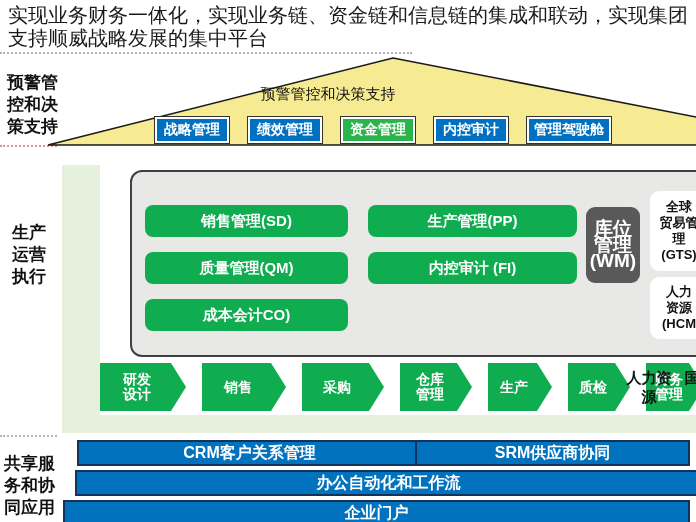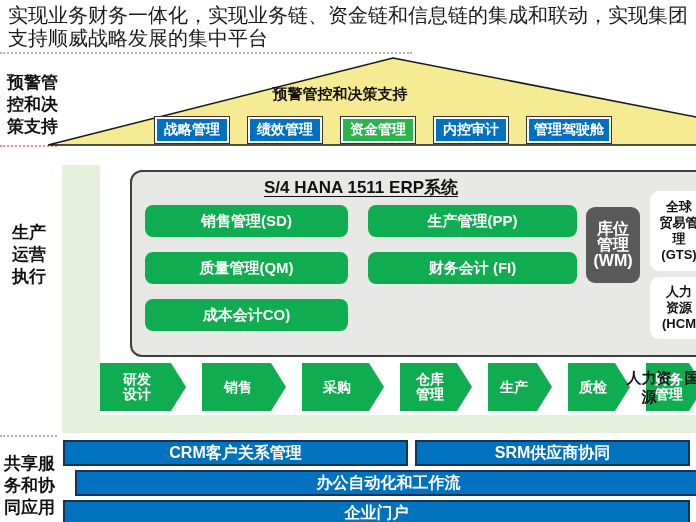--- a/index.html
+++ b/index.html
@@ -17,22 +17,22 @@
   .dot.l2{left:0;top:435px;width:57px;border-top:2px dotted #b3b3b3;}
 
   
   .side-label{position:absolute;font-size:17px;font-weight:bold;line-height:22px;color:#111;}
   .side-label.s1{left:7px;top:72px;}
   .side-label.s2{left:12px;top:222px;}
   .side-label.s3{left:4px;top:453px;}
 
   
   .pyr-svg{position:absolute;left:0;top:56px;width:696px;height:91px;}
-  .pyr-title{position:absolute;left:240px;top:85px;width:200px;text-align:center;
-             font-size:15px;font-weight:bold;color:#111;}
+  .pyr-title{position:absolute;left:228px;top:85px;width:200px;text-align:center;
+             font-size:15px;font-weight:normal;color:#111;}
   .pyr-row{position:absolute;left:155px;top:117px;display:flex;gap:19px;}
   .pyr-btn{height:22px;display:flex;align-items:center;justify-content:center;
            background:var(--blue);color:#fff;font-size:14px;font-weight:bold;
            border:2px solid #fff;box-shadow:0 0 0 1px #333;white-space:nowrap;padding:0 4px;}
   .pyr-btn.green{background:var(--green-highlight);}
   .w74{width:62px;} .w84{width:72px;}
 
   
   .gband{position:absolute;background:var(--light-green);}
   .gband.vert{left:62px;top:165px;width:38px;height:268px;}
@@ -46,42 +46,42 @@
              text-underline-offset:3px;color:#111;}
   .erp-grid{position:absolute;left:145px;top:205px;display:grid;
             grid-template-columns:203px 209px;grid-auto-rows:32px;column-gap:20px;row-gap:15px;}
   .erp-mod{background:var(--green);border-radius:8px;color:#fff;font-size:15px;font-weight:bold;
            display:flex;align-items:center;justify-content:center;white-space:nowrap;}
 
   
   .side-box{position:absolute;border-radius:9px;display:flex;align-items:center;justify-content:center;
             text-align:center;font-weight:bold;}
   .wm{left:586px;top:207px;width:54px;height:76px;background:var(--dark-gray);
-      color:#fff;font-size:16px;line-height:16px;}
+      color:#fff;font-size:19px;line-height:16px;}
   .gts{left:650px;top:191px;width:58px;height:80px;background:#fff;color:#111;
        font-size:13px;line-height:16px;}
   .hcm{left:650px;top:277px;width:58px;height:62px;background:#fff;color:#111;
        font-size:13px;line-height:16px;}
 
   
   .flow{position:absolute;left:100px;top:363px;display:flex;gap:16px;height:48px;}
   .chev{background:var(--green);color:#fff;font-size:14px;font-weight:bold;line-height:15px;
         display:flex;align-items:center;justify-content:center;text-align:center;
         clip-path:polygon(0 0,calc(100% - 15px) 0,100% 50%,calc(100% - 15px) 100%,0 100%);
         padding-right:12px;box-sizing:border-box;}
   .c0{width:86px;} .c1{width:84px;} .c2{width:82px;} .c3{width:72px;}
   .c4{width:64px;} .c5{width:62px;} .c6{width:58px;}
   .flow-extra{position:absolute;top:368px;font-size:15px;font-weight:bold;color:#111;text-align:center;}
   .fx1{left:620px;width:58px;line-height:19px;}
   .fx2{left:682px;width:20px;line-height:19px;}
 
   
   .bar{position:absolute;background:var(--bar-blue);border:2px solid #15325b;box-sizing:border-box;
        color:#fff;font-size:16px;font-weight:bold;display:flex;align-items:center;justify-content:center;}
-  .bar.crm{left:63px;top:440px;width:345px;height:26px;}
+  .bar.crm{left:77px;top:440px;width:345px;height:26px;}
   .bar.srm{left:415px;top:440px;width:275px;height:26px;}
   .bar.oa{left:75px;top:470px;width:627px;height:26px;}
   .bar.portal{left:63px;top:500px;width:627px;height:26px;}
 </style>
 </head>
 <body>
 
 <div class="stage">
 
   <div class="headline">
@@ -112,26 +112,25 @@
     <div class="pyr-btn w74">绩效管理</div>
     <div class="pyr-btn w74 green">资金管理</div>
     <div class="pyr-btn w74">内控审计</div>
     <div class="pyr-btn w84">管理驾驶舱</div>
   </div>
 
   <div class="gband vert"></div>
   <div class="gband horiz"></div>
 
   <div class="erp-panel"></div>
-  <div class="erp-title">S/4 HANA 1511 ERP系统</div>
   <div class="erp-grid">
     <div class="erp-mod">销售管理(SD)</div>
     <div class="erp-mod">生产管理(PP)</div>
     <div class="erp-mod">质量管理(QM)</div>
-    <div class="erp-mod">财务会计 (FI)</div>
+    <div class="erp-mod">内控审计 (FI)</div>
     <div class="erp-mod">成本会计CO)</div>
   </div>
 
   <div class="side-box wm pre">库位
 管理
 (WM)</div>
   <div class="side-box gts pre">全球
 贸易管
 理
 (GTS)</div>

